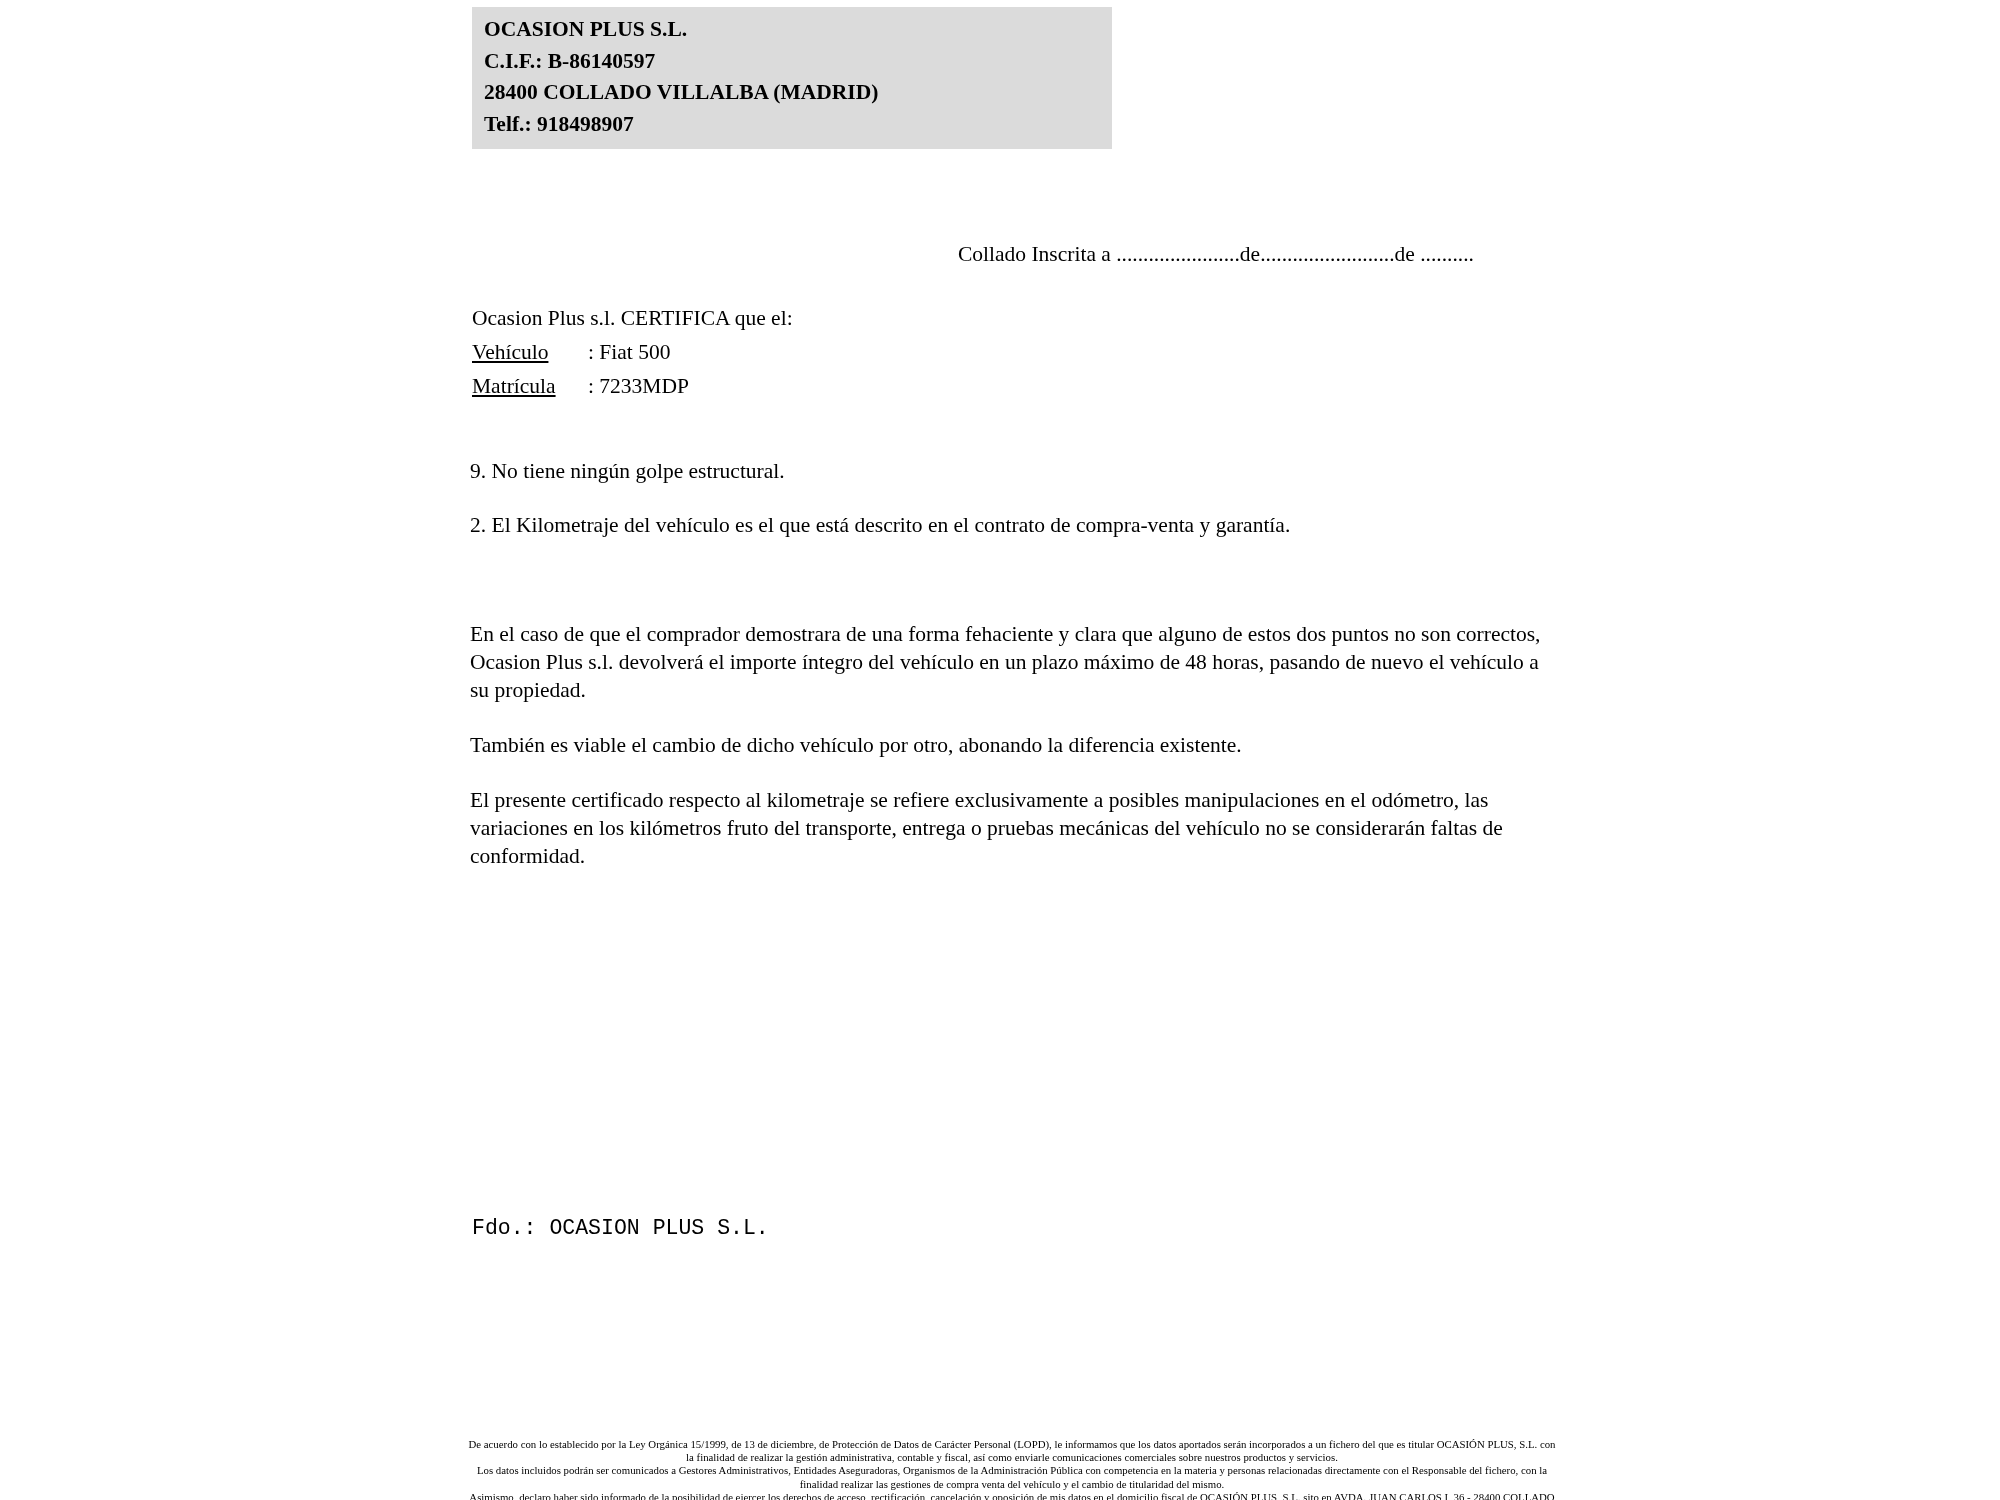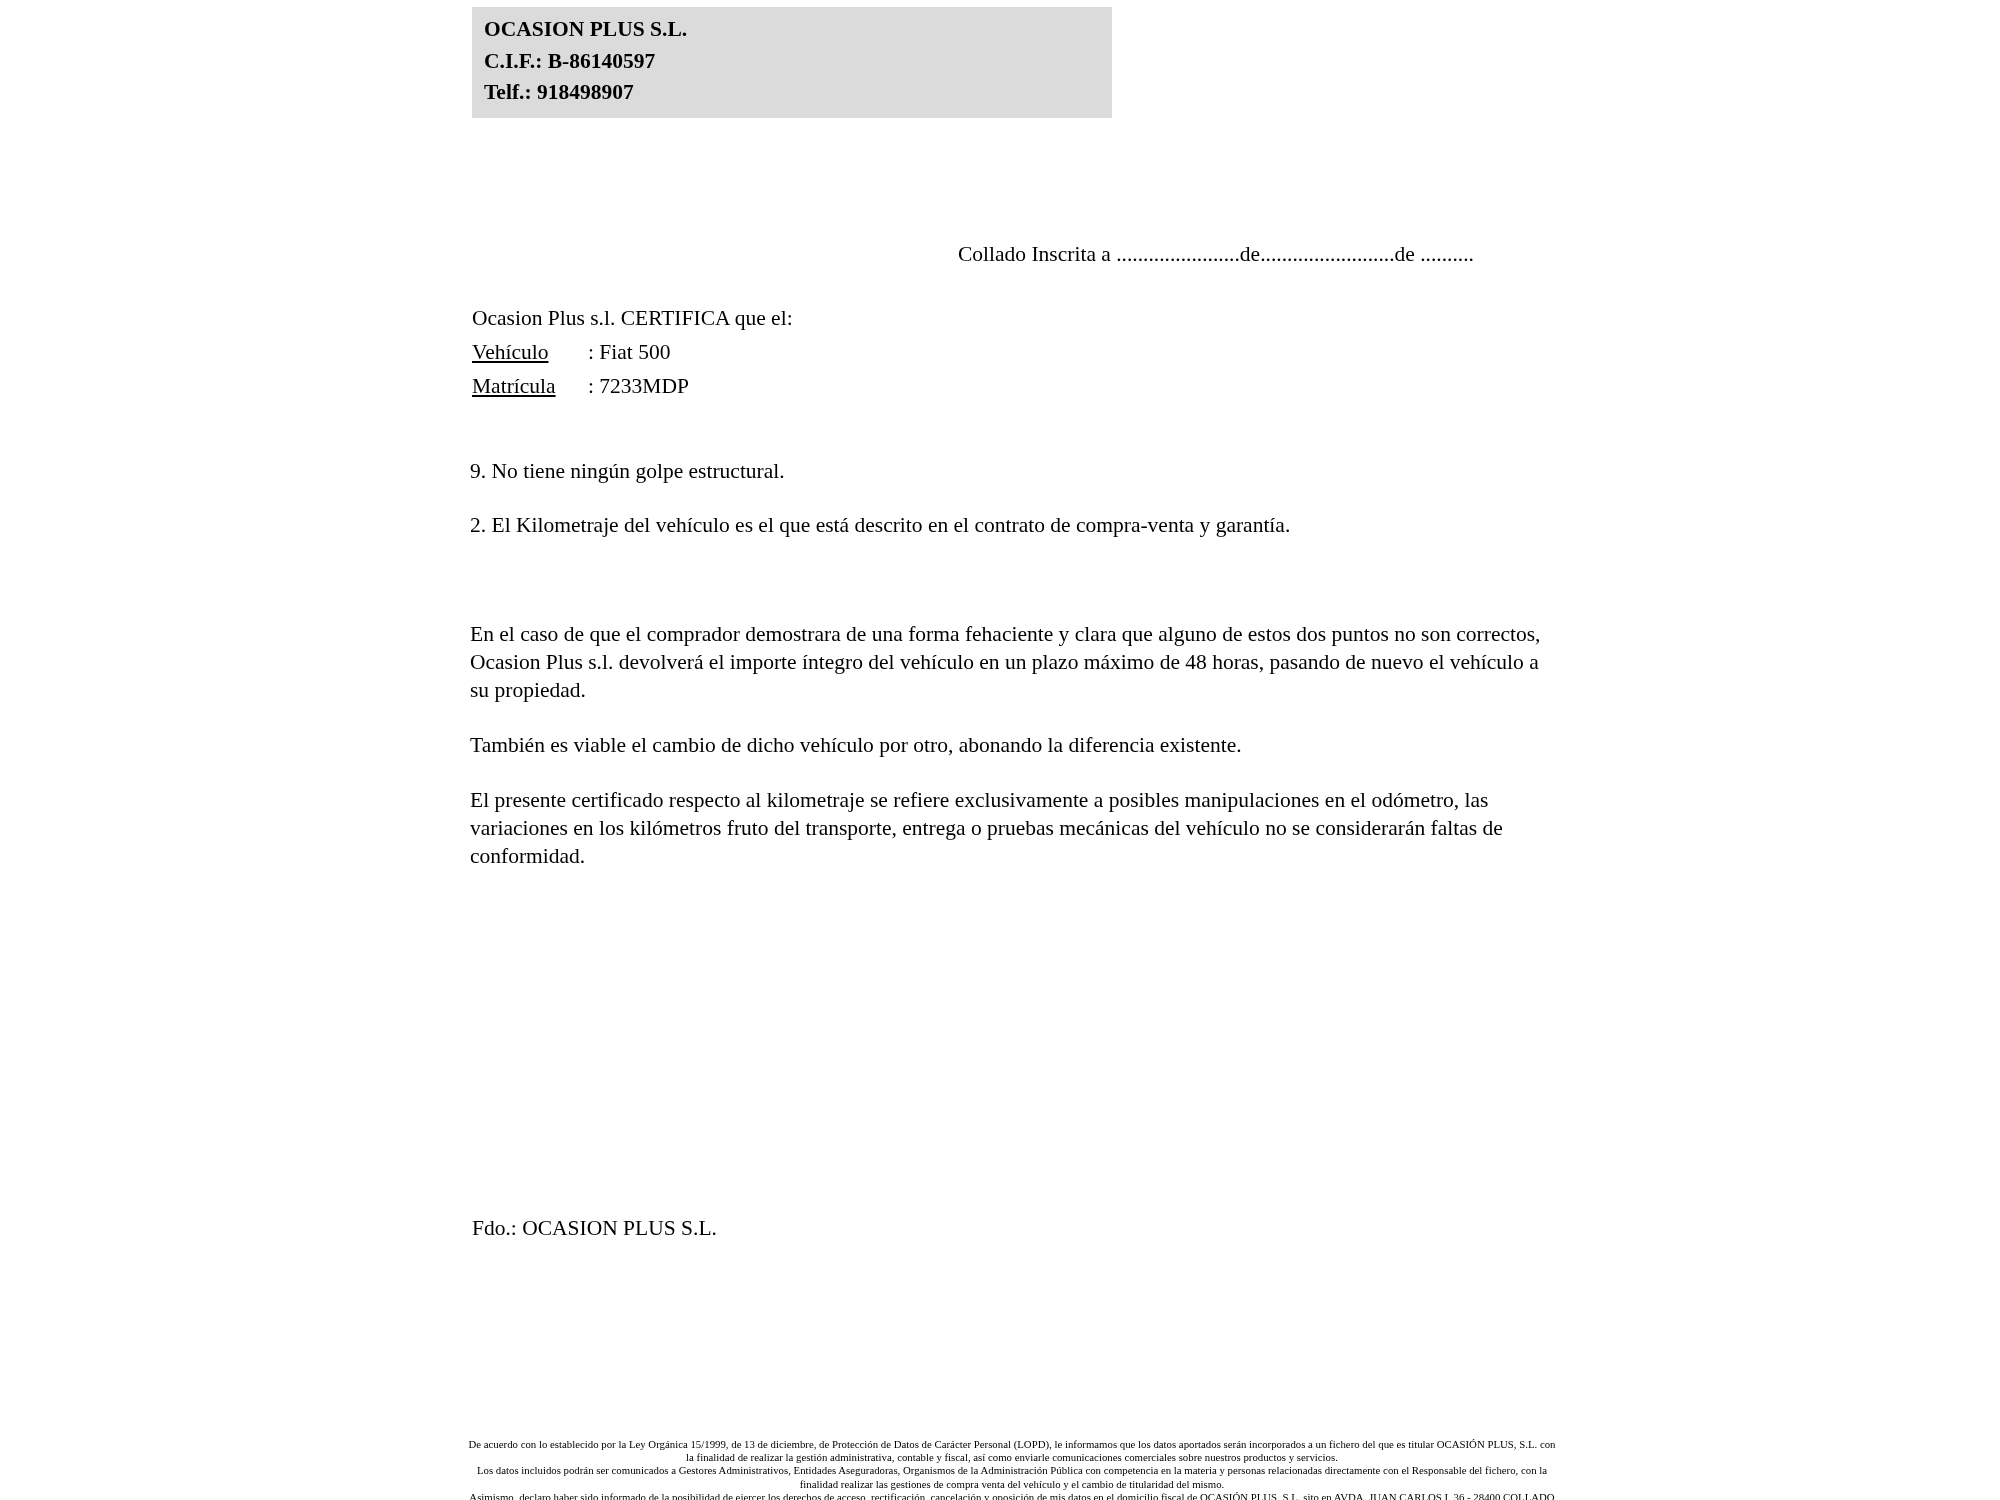--- a/index.html
+++ b/index.html
@@ -65,39 +65,41 @@
     font-size: 21.5px;
     line-height: 28px;
   }
   .body-paras p { margin: 0 0 27px 0; }
   .signature {
     position: absolute;
     left: 472px;
     top: 1216px;
     font-size: 21.5px;
     white-space: nowrap;
+    font-family: Liberation Mono, monospace;
   }
   .footer {
     position: absolute;
     left: 466px;
     top: 1438px;
     width: 1092px;
     font-size: 10.8px;
     line-height: 13.2px;
   }
   .footer p { margin: 0; text-align: center; }
 </style>
 </head>
 <body>
 
 <div class="page">
 
   <div class="header-box">
     <div class="hline">OCASION PLUS S.L.</div>
     <div class="hline">C.I.F.: B-86140597</div>
+    <div class="hline">28400 COLLADO VILLALBA (MADRID)</div>
     <div class="hline">Telf.: 918498907</div>
   </div>
 
   <div class="date-line">Collado Inscrita a .......................de.........................de ..........</div>
 
   <div class="cert">
     <div class="row">Ocasion Plus s.l. CERTIFICA que el:</div>
     <div class="row">
       <span class="lbl"><span class="u">Vehículo</span></span><span>: Fiat 500</span>
     </div>

